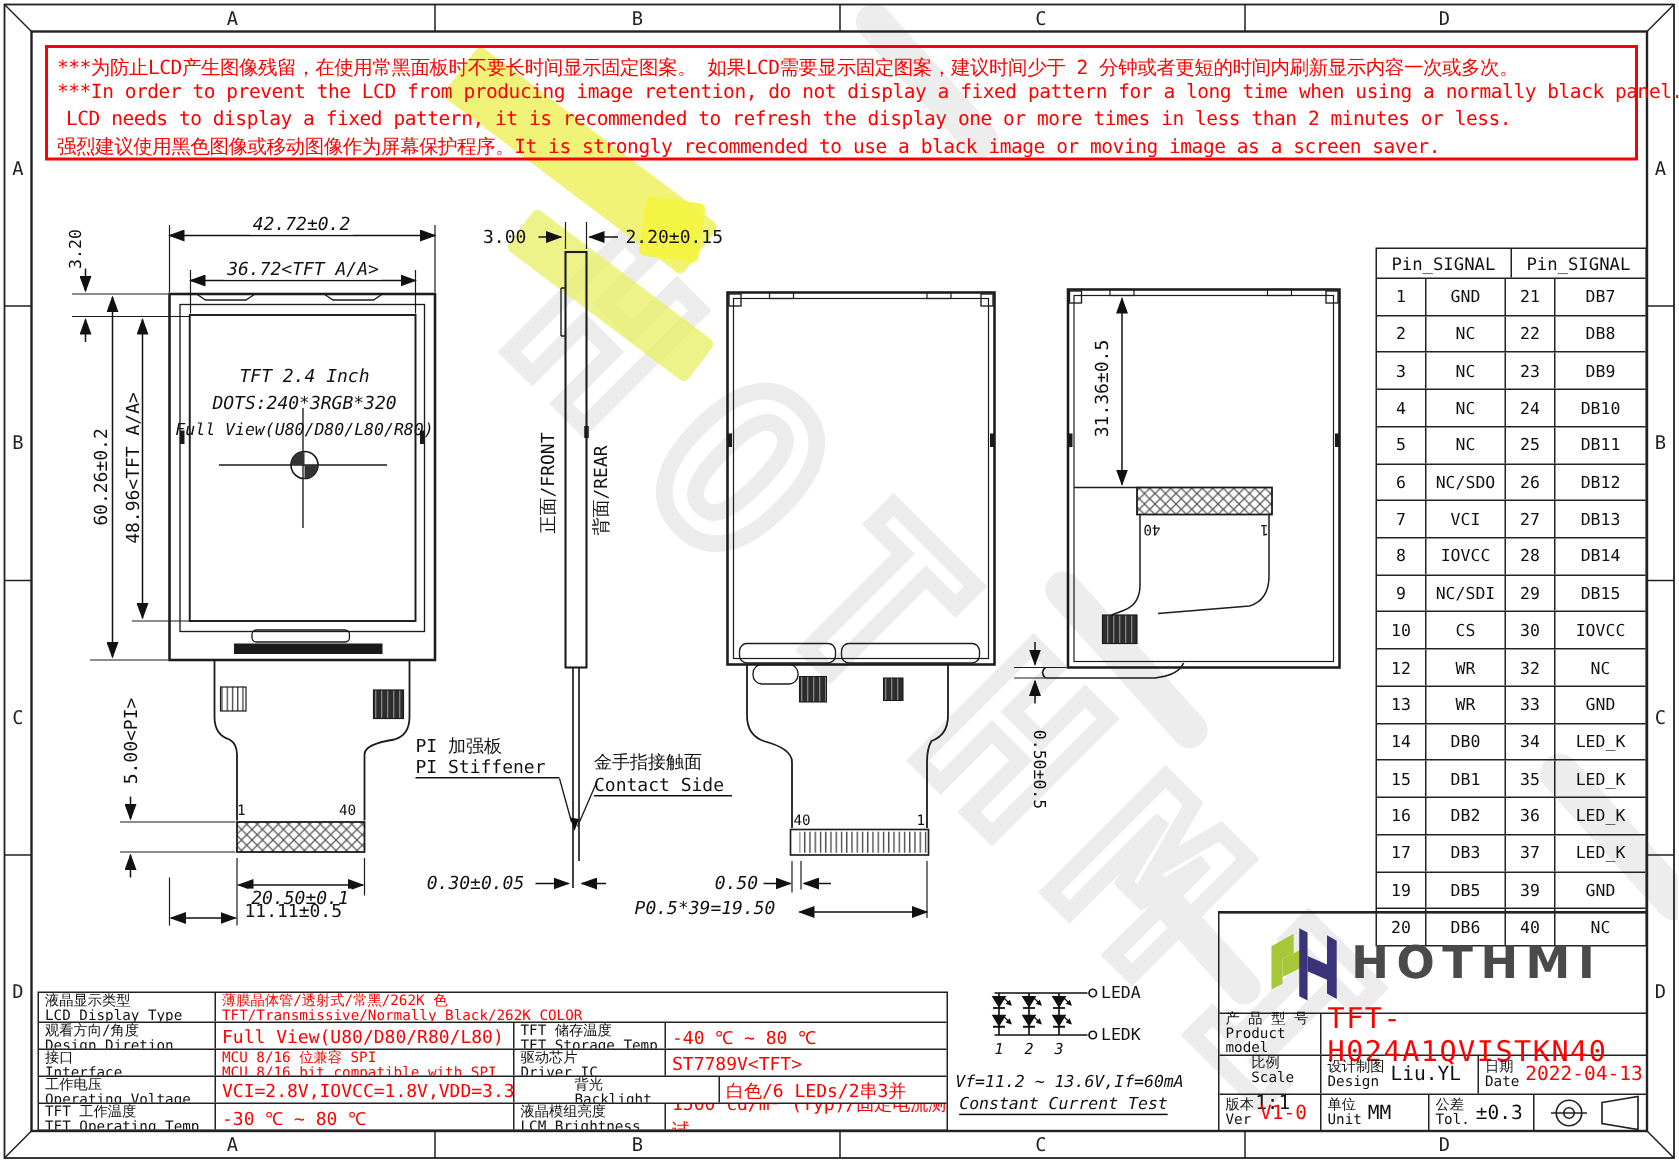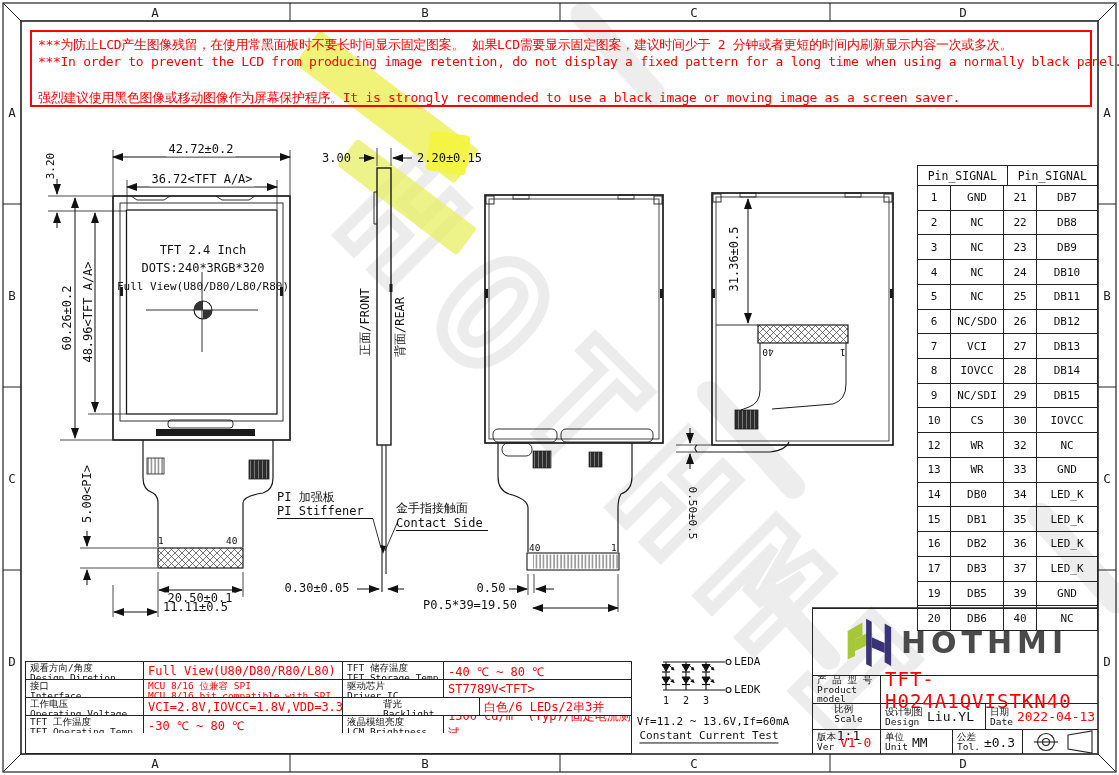--- a/index.html
+++ b/index.html
@@ -1,19 +1,19 @@
 <!DOCTYPE html>
 <html><head>
 <meta charset="utf-8">
 <style>
   html,body{margin:0;padding:0;background:#fff;}
   #page{position:relative;width:1119px;height:775px;background:#ffffff;overflow:hidden;
         font-family:"DejaVu Sans Mono","Liberation Mono",monospace;color:#111;}
   .t{position:absolute;white-space:nowrap;font-size:12px;line-height:1.1;}
-  .ctr{transform:translate(-50%,-50%);}
+  .ctr{transform:translate(-50%,-50%);font-style:italic;}
   .rotm90{transform:translate(-50%,-50%) rotate(-90deg);}
   .rot90{transform:translate(-50%,-50%) rotate(90deg);}
   .rot180{transform:translate(-50%,-50%) rotate(180deg);}
   .red{color:#ff0000;}
   .bg{background:#fff;padding:0 2px;}
   .s10{font-size:10px;} .s11{font-size:11px;} .s95{font-size:9.5px;}
   .ul{border-bottom:1px solid #111;}
   
   #warnbox{position:absolute;left:30px;top:30px;width:1058px;height:73px;border:2px solid #ff0000;}
   .warnline{position:absolute;color:#ff0000;font-size:13px;white-space:nowrap;letter-spacing:-0.3px;}
@@ -232,20 +232,21 @@
         <path d="M669,677.5 l5,5" marker-end="url(#em)"></path>
           <path d="M689,677.5 l5,5" marker-end="url(#em)"></path>
           <path d="M709,677.5 l5,5" marker-end="url(#em)"></path>
       </g>
     </g>
   </svg>
 
   <div id="warnbox">
     <div class="warnline" style="left:6px;top:4px;">***为防止LCD产生图像残留，在使用常黑面板时不要长时间显示固定图案。 如果LCD需要显示固定图案，建议时间少于 2 分钟或者更短的时间内刷新显示内容一次或多次。</div>
     <div class="warnline" style="left:6px;top:22px;">***In order to prevent the LCD from producing image retention, do not display a fixed pattern for a long time when using a normally black panel. If the</div>
+    <div class="warnline" style="left:12px;top:40px;">LCD needs to display a fixed pattern, it is recommended to refresh the display one or more times in less than 2 minutes or less.</div>
     <div class="warnline" style="left:6px;top:57px;"><span>强烈建议使用黑色图像或移动图像作为屏幕保护程序。</span><span>It is strongly recommended to use a black image or moving image as a screen saver.</span></div>
   </div>
 
   <div class="t ctr" style="left:203px;top:251px;">TFT 2.4 Inch</div>
   <div class="t ctr" style="left:203px;top:269px;">DOTS:240*3RGB*320</div>
   <div class="t ctr s11" style="left:203px;top:287px;">Full View(U80/D80/L80/R80)</div>
   <div class="t ctr bg" style="left:201px;top:150px;">42.72±0.2</div>
   <div class="t ctr bg" style="left:202px;top:180px;">36.72&lt;TFT A/A&gt;</div>
   <div class="t rotm90 s11" style="left:51px;top:166px;">3.20</div>
   <div class="t rotm90" style="left:68px;top:318px;">60.26±0.2</div>
@@ -396,20 +397,30 @@
         <div class="prow">
           <div class="pcell" style="width: 33px;">20</div>
           <div class="pcell" style="width: 53px;">DB6</div>
           <div class="pcell" style="width: 33px;">40</div>
           <div class="pcell" style="width: 55px; flex: 1 1 0%;">NC</div>
         </div>
       </div>
   </div>
 
   <div id="spec-table">
+      <div class="srow" style="height: 20px;">
+        <div class="scell" style="width: 118px;">
+          <div class="slab">液晶显示类型</div>
+          <div class="slab">LCD Display Type</div>
+        </div>
+        <div class="scell last" style="width: 483px;">
+          <div class="sval2">薄膜晶体管/透射式/常黑/262K 色</div>
+          <div class="sval2">TFT/Transmissive/Normally Black/262K COLOR</div>
+        </div>
+      </div>
       <div class="srow" style="height: 18px;">
         <div class="scell" style="width: 118px;">
           <div class="slab">观看方向/角度</div>
           <div class="slab">Design Diretion</div>
         </div>
         <div class="scell" style="width: 199px;">
           <div class="sval1">Full View(U80/D80/R80/L80)</div>
         </div>
         <div class="scell" style="width: 101px;">
           <div class="slab">TFT 储存温度</div>

